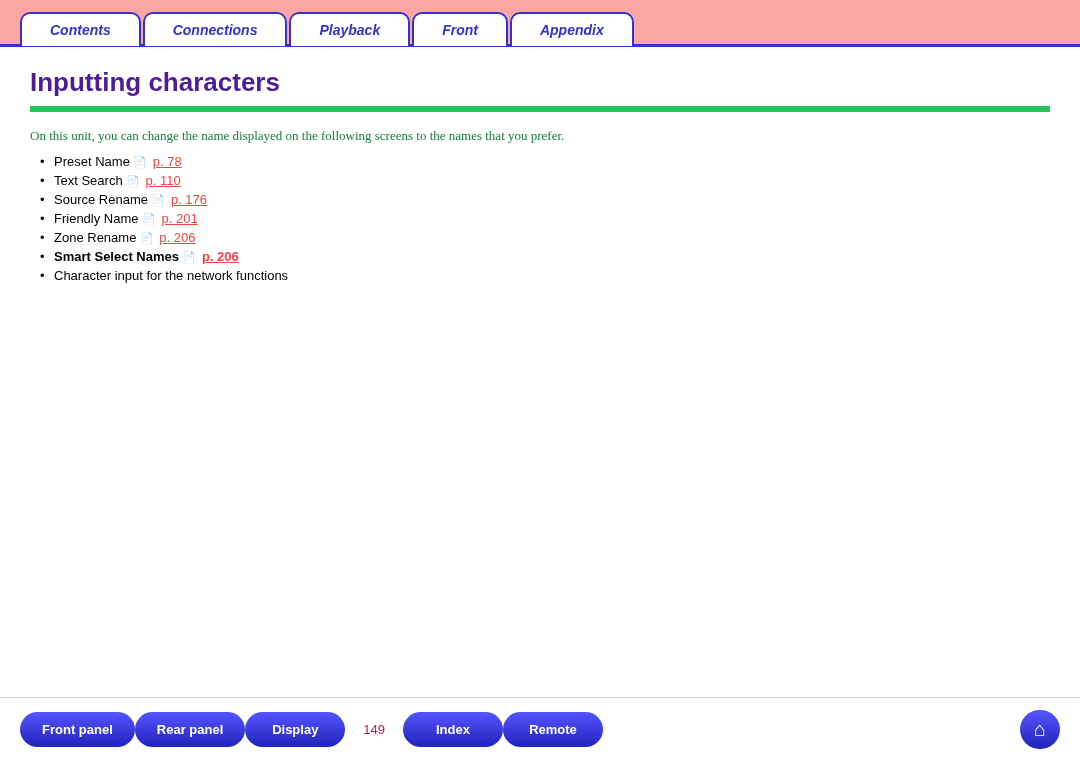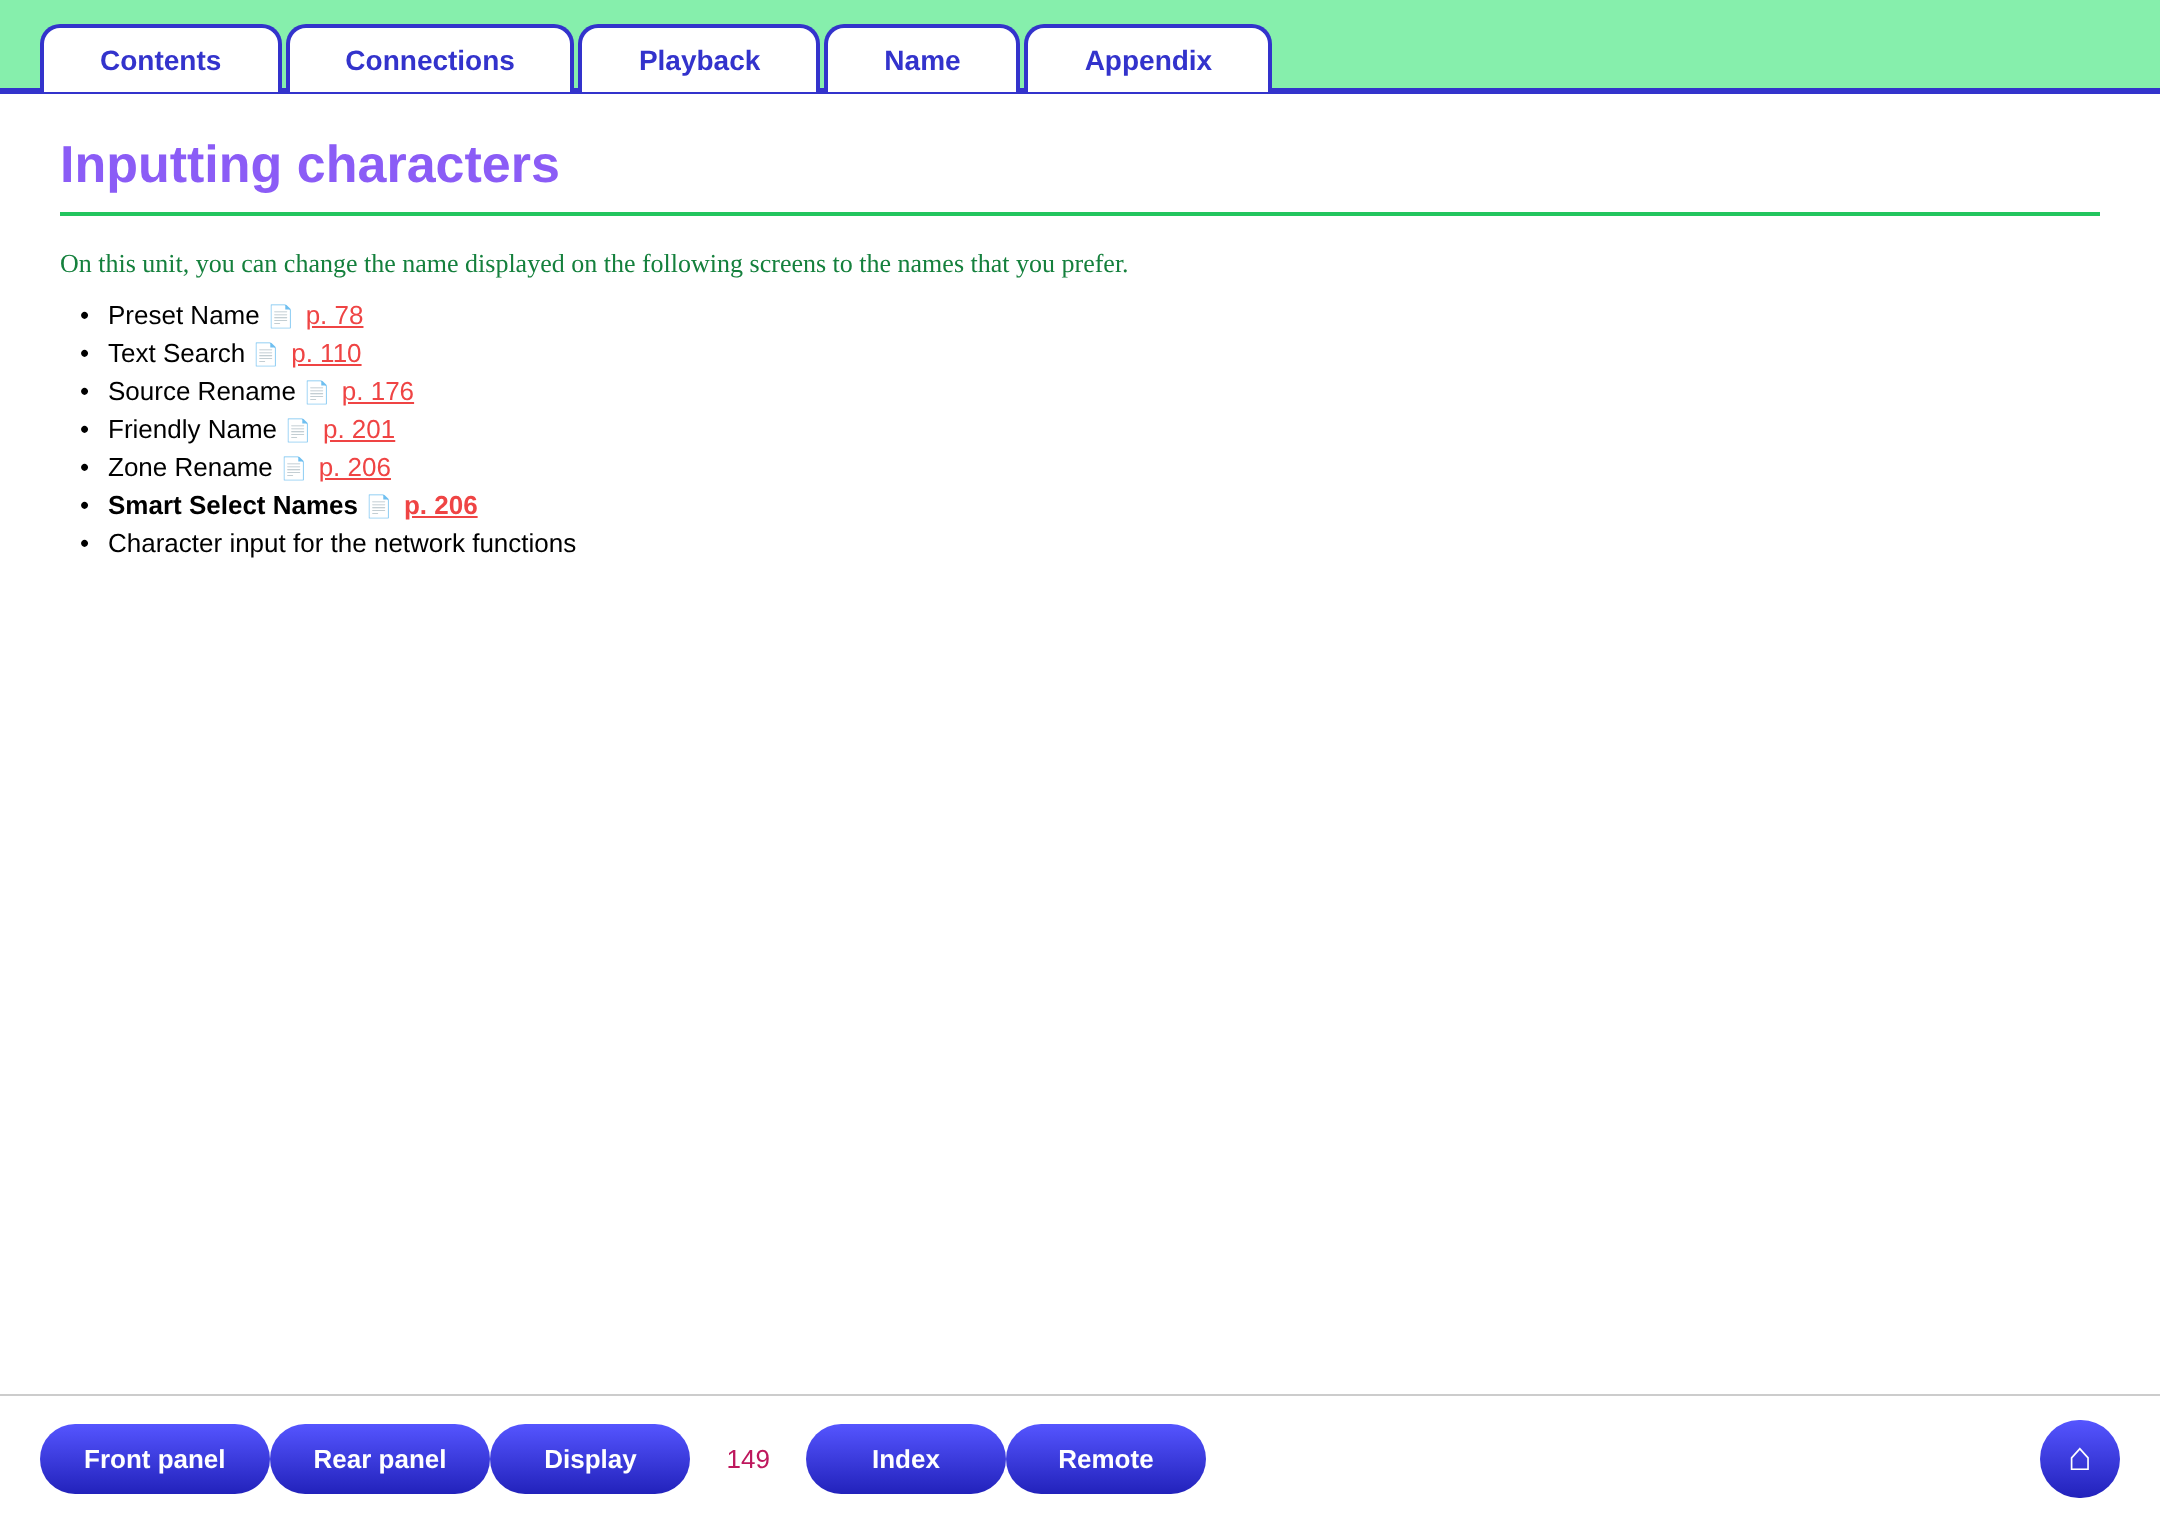--- a/index.html
+++ b/index.html
@@ -16,21 +16,22 @@
       flex-direction: column;
     }
 
     
     .nav-tabs {
       display: flex;
       align-items: flex-end;
       border-bottom: 3px solid #3333cc;
       padding-top: 10px;
       padding-left: 20px;
-      background: #86efac;
+      background: #fca5a5;
+      font-style: italic;
     }
 
     .nav-tab {
       padding: 8px 28px;
       font-size: 14px;
       font-weight: bold;
       cursor: pointer;
       border-top-left-radius: 10px;
       border-top-right-radius: 10px;
       border: 2px solid #3333cc;
@@ -53,22 +54,22 @@
     
     .main-content {
       flex: 1;
       padding: 20px 30px;
       overflow: auto;
     }
 
     .page-title {
       font-size: 26px;
       font-weight: bold;
-      color: #8b5cf6;
-      border-bottom: 2px solid #22c55e;
+      color: #4c1d95;
+      border-bottom: 6px solid #22c55e;
       padding-bottom: 8px;
       margin-bottom: 16px;
     }
 
     .intro-text {
       font-size: 13px;
       color: #15803d;
       margin-bottom: 10px;
       font-family: Liberation Serif, serif;
     }
@@ -150,21 +151,21 @@
       font-size: 20px;
     }
   </style>
 </head>
 <body>
 
 <nav class="nav-tabs">
   <a class="nav-tab">Contents</a>
   <a class="nav-tab">Connections</a>
   <a class="nav-tab">Playback</a>
-  <a class="nav-tab">Name</a>
+  <a class="nav-tab">Front</a>
   <a class="nav-tab">Appendix</a>
 </nav>
 
 <main class="main-content">
   <h1 class="page-title">Inputting characters</h1>
   <p class="intro-text">On this unit, you can change the name displayed on the following screens to the names that you prefer.</p>
 
   <ul class="bullet-list">
     <li>
       <span>Preset Name </span>

